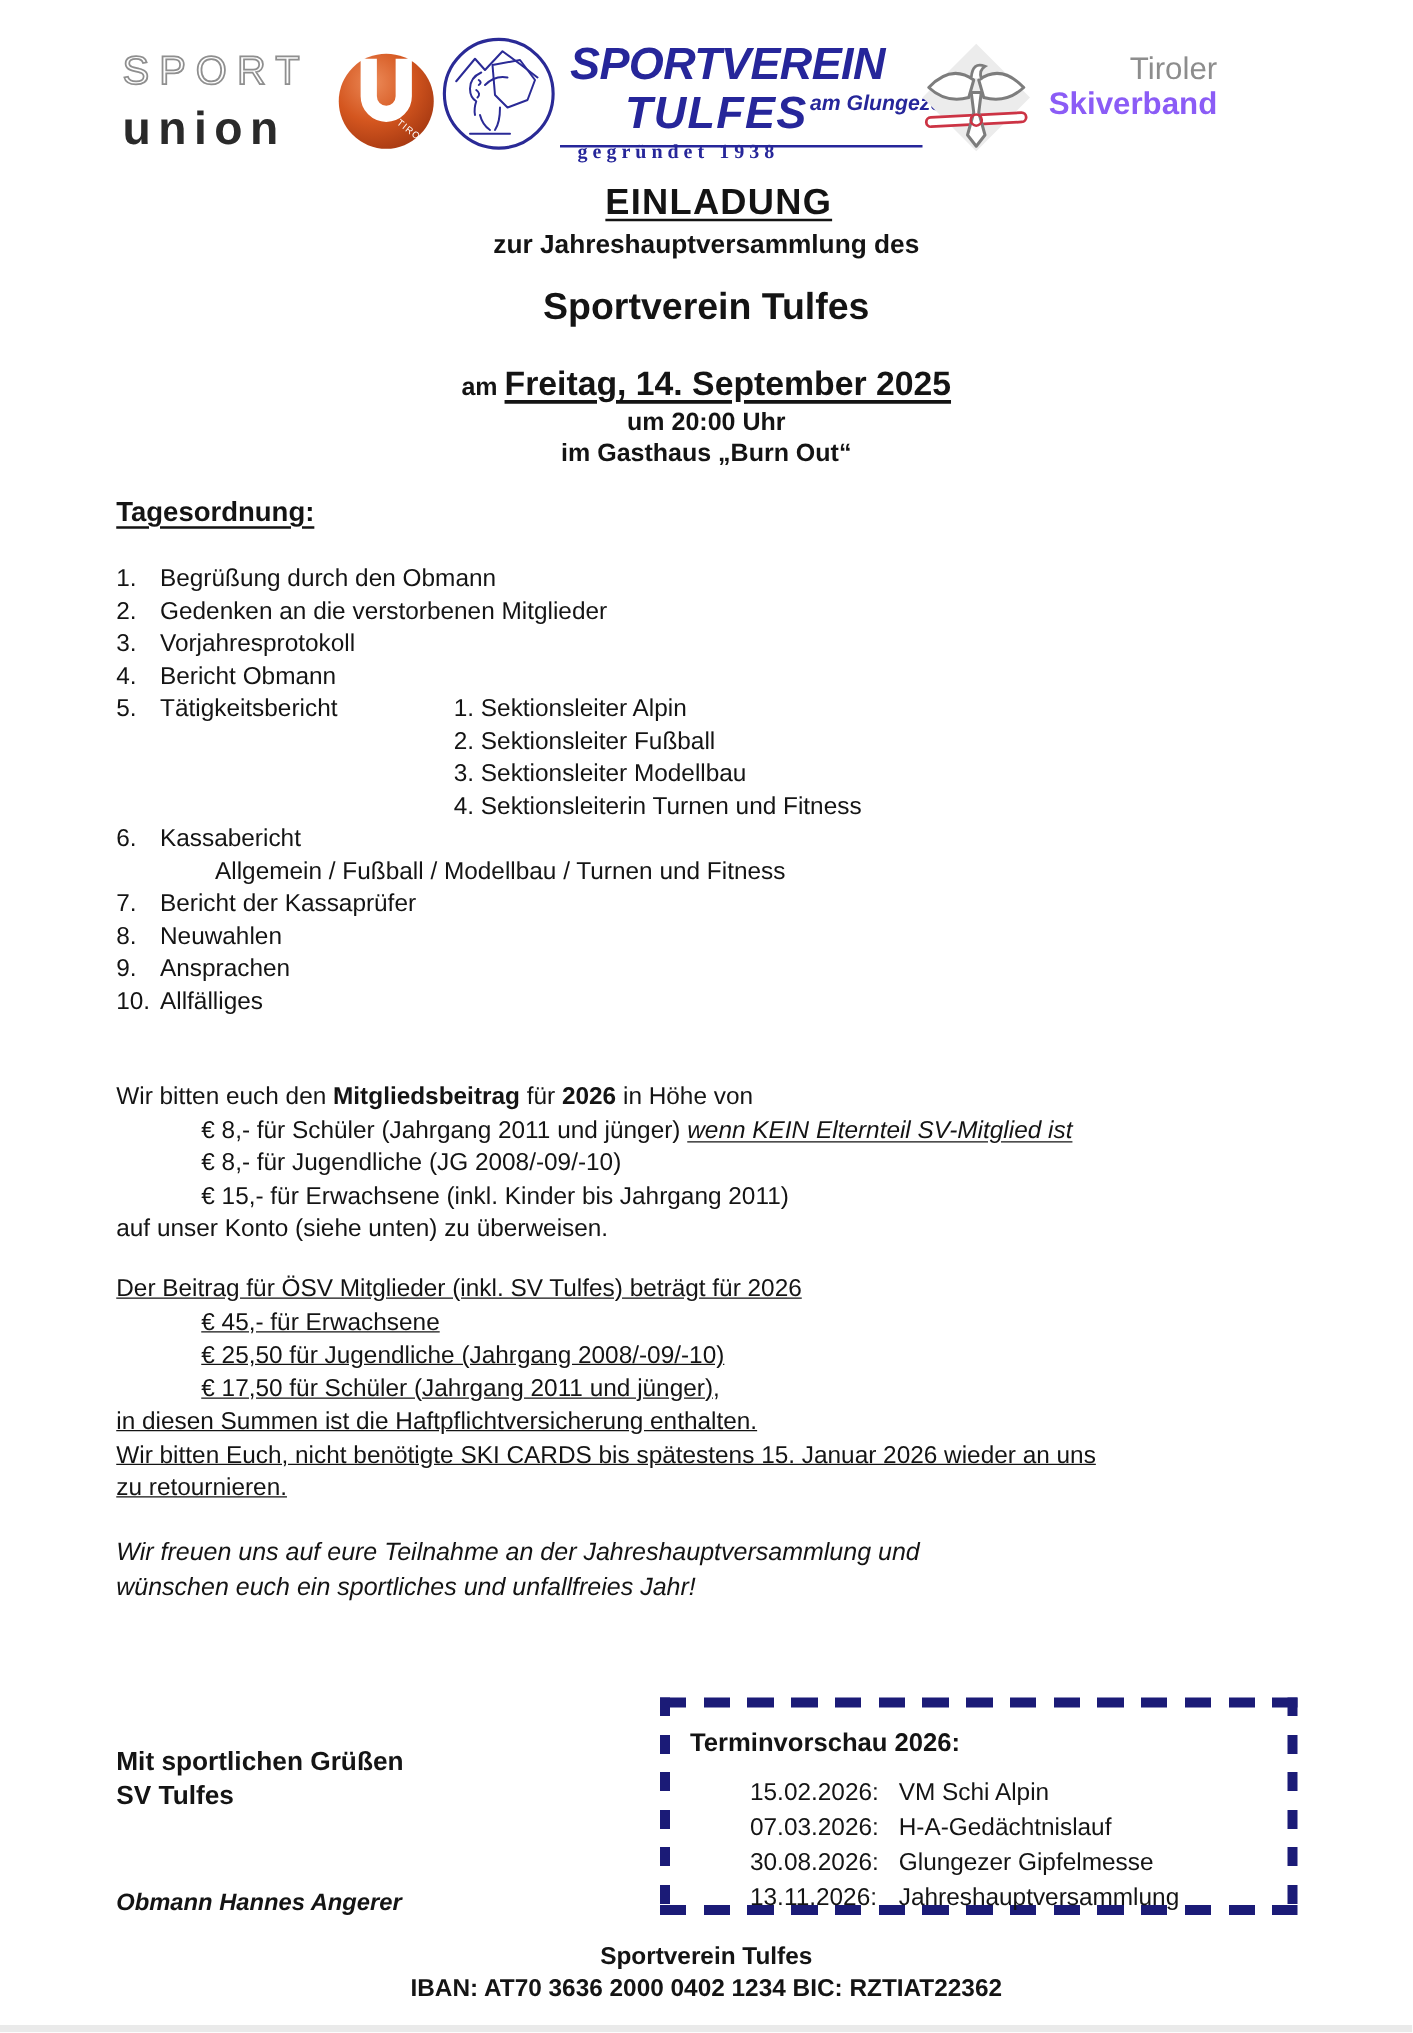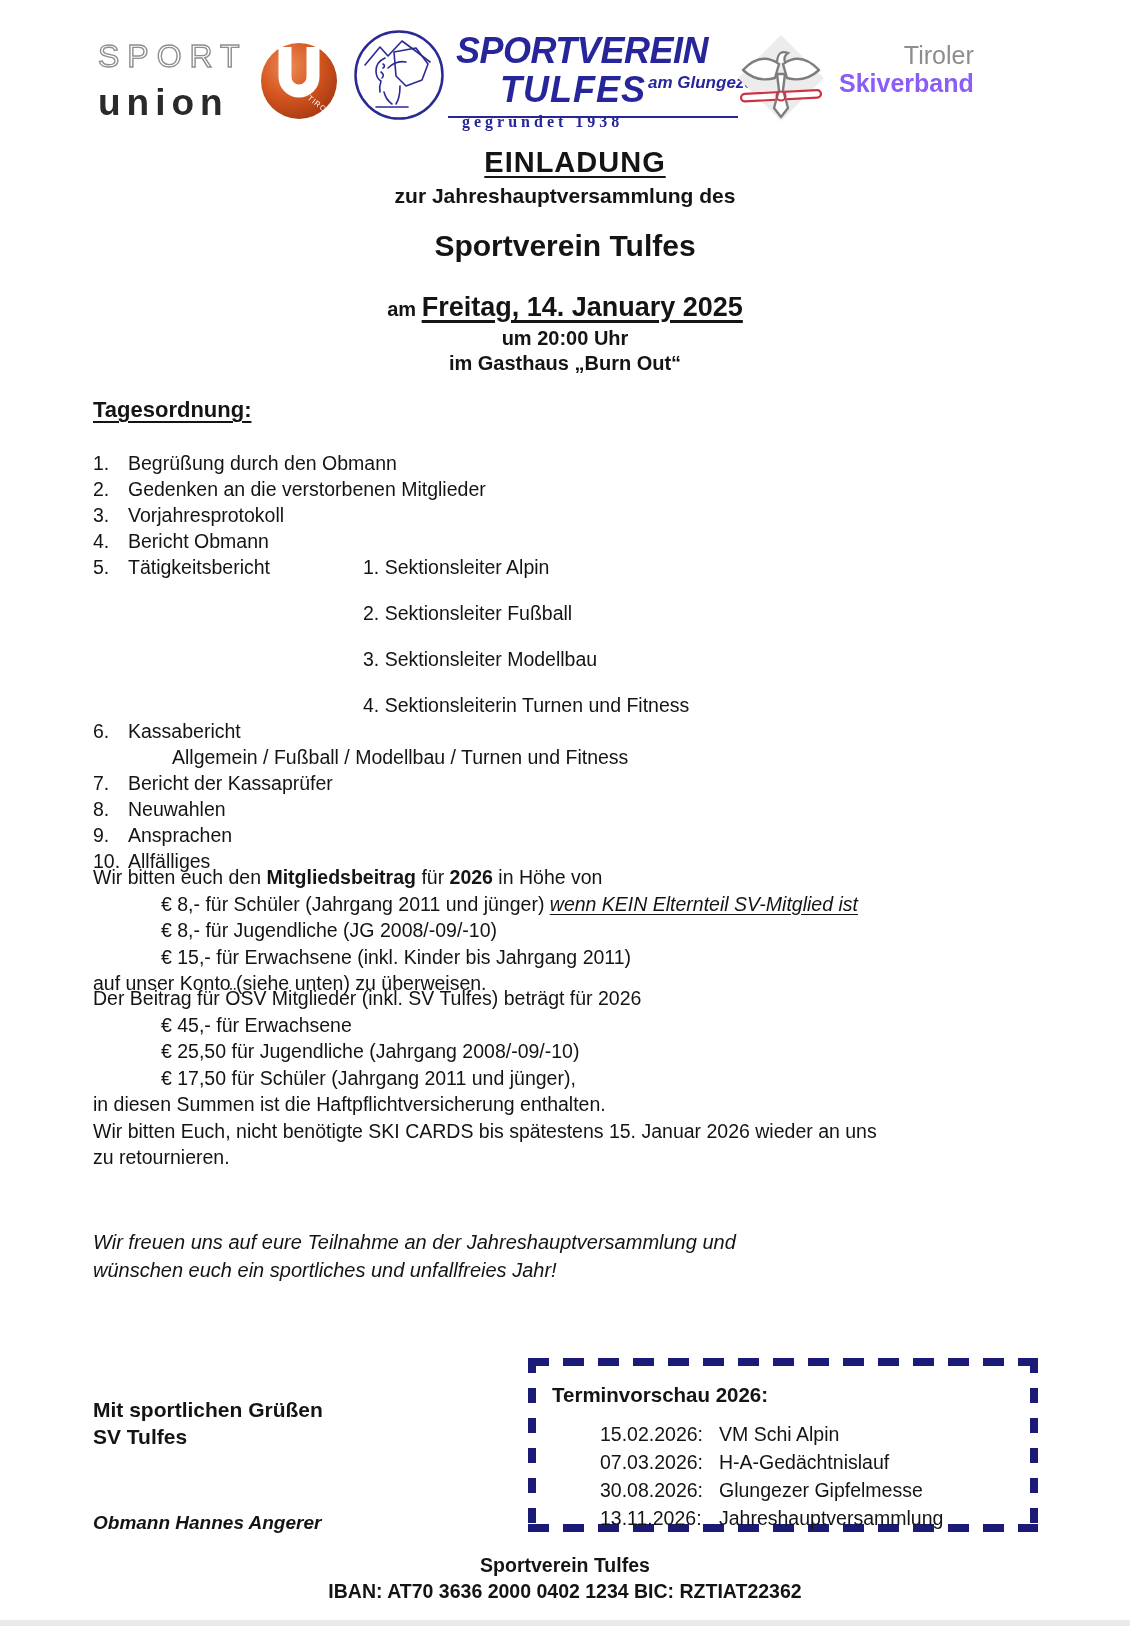--- a/index.html
+++ b/index.html
@@ -4,21 +4,21 @@
 <style>
   html,body { margin:0; padding:0; background:#ffffff; }
   .page {
     position:relative; width:1130px; height:1626px; background:#ffffff;
     font-family:"Liberation Sans", sans-serif; color:#141414; overflow:hidden;
   }
   .abs { position:absolute; }
   .ctr { left:0; right:0; text-align:center; }
 
   
-  .su-logo { left:98px; top:40px; display:flex; align-items:center; gap:12px; }
+  .su-logo { left:98px; top:40px; display:flex; align-items:center; gap:22px; }
   .su-words { display:flex; flex-direction:column; }
   .su-sport { font-size:32px; letter-spacing:8px; font-weight:500;
               color:rgba(255,255,255,0.85); -webkit-text-stroke:1.4px #8f8f8f; line-height:1; }
   .su-union { font-size:37px; font-weight:700; color:#2a2a2a; letter-spacing:6px; line-height:1; margin-top:12px; }
 
   .sv-wordmark { left:456px; top:33px; color:#26269a; font-style:italic; font-weight:700; line-height:1; }
   .sv-l1 { font-size:36px; letter-spacing:-0.5px; }
   .sv-l2row { margin:3px 0 0 44px; white-space:nowrap; }
   .sv-l2 { font-size:36px; letter-spacing:1px; }
   .sv-tag { font-size:17px; vertical-align:14px; letter-spacing:0; margin-left:2px; }
@@ -41,27 +41,27 @@
   .t-time  { top:327px; font-size:20px; font-weight:700; }
   .t-venue { top:352px; font-size:20px; font-weight:700; }
 
   
   .agenda-head { left:93px; top:397px; font-size:22px; font-weight:700; text-decoration:underline;
                  text-decoration-thickness:2px; text-underline-offset:4px; }
   .agenda { left:93px; top:450px; font-size:19.5px; }
   .agenda .row { display:flex; height:26px; line-height:26px; white-space:nowrap; }
   .agenda .num { width:35px; flex:0 0 35px; }
   .agenda .t5  { width:235px; flex:0 0 235px; }
-  .agenda .sec-offset { padding-left:270px;margin-top:20px; }
+  .agenda .sec-offset { padding-left:270px; }
   .agenda .note-offset { padding-left:79px; }
 
   
   .para { left:93px; font-size:19.5px; line-height:26.5px; white-space:nowrap; }
   .membership { top:864px; }
-  .oesv { top:985px; }
+  .oesv { top:1018px;text-decoration:underline; }
   .indent { padding-left:68px; }
   .cond { font-style:italic; text-decoration:underline; text-underline-offset:3px; }
   .b { font-weight:700; }
   .closing { top:1228px; font-size:20px; font-style:italic; line-height:28px; }
 
   
   .sig { left:93px; top:1396px; font-size:21px; font-weight:700; line-height:27px; }
   .signer { left:93px; top:1512px; font-size:19px; font-weight:700; font-style:italic; }
 
   
@@ -149,21 +149,21 @@
     </svg>
     <div class="tsv-words">
       <div class="tsv-l1">Tiroler</div>
       <div class="tsv-l2">Skiverband</div>
     </div>
   </div>
 
   <div class="abs ctr t-einladung">EINLADUNG</div>
   <div class="abs ctr t-sub">zur Jahreshauptversammlung des</div>
   <div class="abs ctr t-club">Sportverein Tulfes</div>
-  <div class="abs ctr t-date"><span>am </span><span class="big">Freitag, 14. January 2025</span></div>
+  <div class="abs ctr t-date"><span>am </span><span class="big">Freitag, 14. September 2025</span></div>
   <div class="abs ctr t-time">um 20:00 Uhr</div>
   <div class="abs ctr t-venue">im Gasthaus „Burn Out“</div>
 
   <div class="abs agenda-head">Tagesordnung:</div>
 
   <div class="abs agenda">
     <div class="row">
       <span class="num">1.</span>
       <span>Begrüßung durch den Obmann</span>
     </div>

